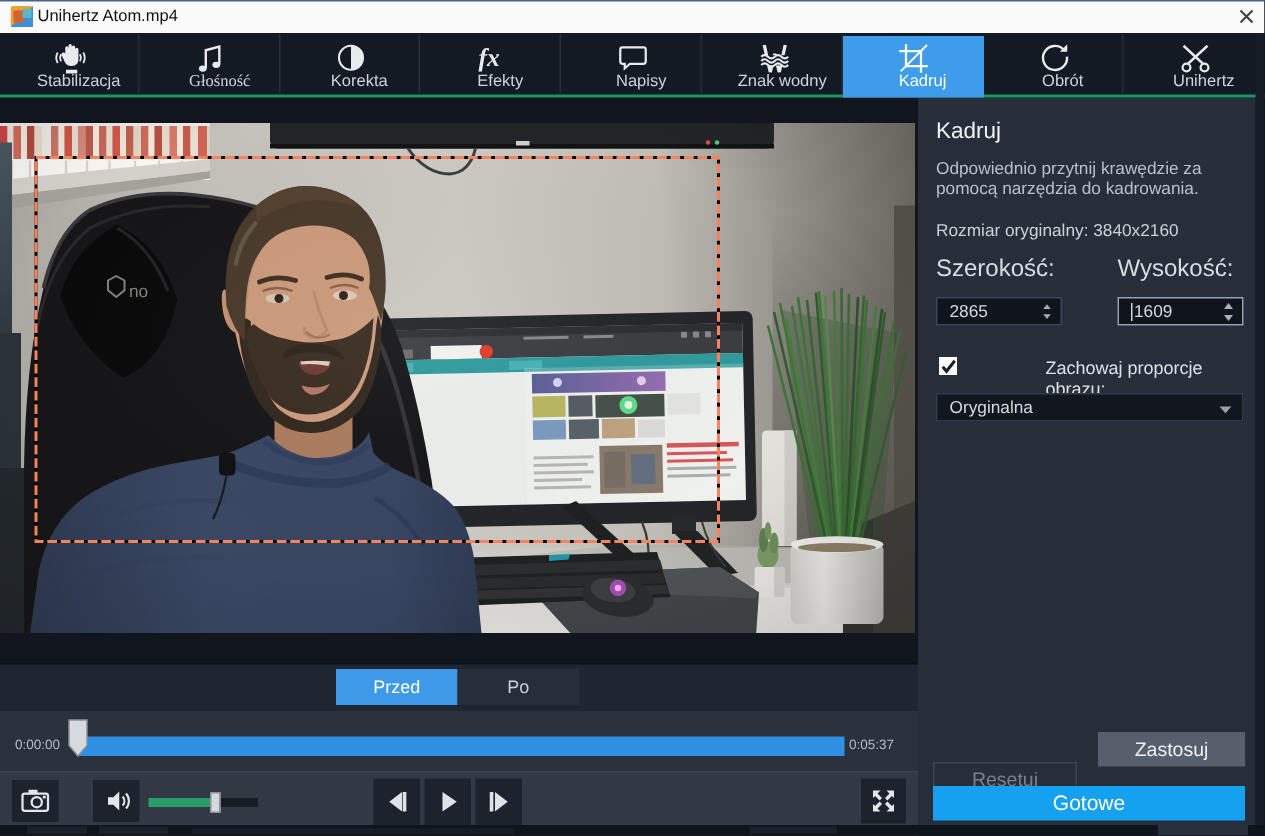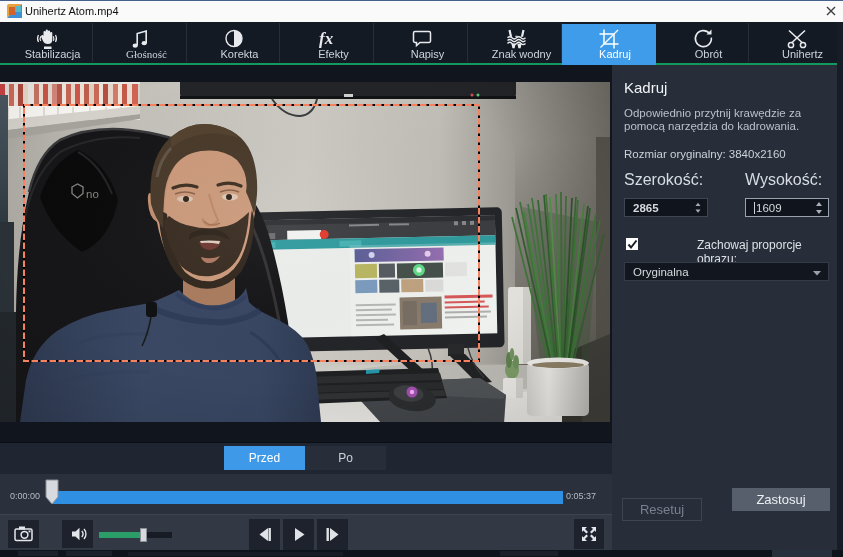--- a/index.html
+++ b/index.html
@@ -29,21 +29,21 @@
   #p-desc{position:absolute;left:12px;top:42px;width:202px;font-size:11.5px;line-height:13px;color:#bac0c9;}
   #p-size{position:absolute;left:12px;top:83px;font-size:11.5px;color:#ccd1d8;}
   .p-lbl{position:absolute;top:106px;font-size:16px;color:#d8dce2;}
   .spinbox{position:absolute;top:133px;width:84px;height:19px;background:#10151d;border:1px solid #3e4553;box-sizing:border-box;}
   .spinbox .val{position:absolute;left:8px;top:3px;font-size:11.5px;color:#d5d9de;}
   .arrows{position:absolute;right:4px;top:1px;width:10px;height:16px;}
   #chk{position:absolute;left:14px;top:173px;width:12px;height:12px;background:#fff;}
   #chk-lbl{position:absolute;left:38px;top:173px;font-size:12px;color:#dde1e6;margin-left:47px;}
   #dd{position:absolute;left:12px;top:197px;width:205px;height:19px;background:#12171f;border:1px solid #343b47;box-sizing:border-box;}
   #dd .val{position:absolute;left:8px;top:3px;font-size:11.5px;color:#d5d9de;}
-  #btn-reset{position:absolute;left:10px;top:433px;width:80px;height:23px;border:1px solid #3e4552;box-sizing:border-box;color:#79818f;font-size:13px;text-align:center;line-height:21px;}
+  #btn-reset{position:absolute;left:10px;top:443px;width:96px;height:23px;border:1px solid #3e4552;box-sizing:border-box;color:#79818f;font-size:13px;text-align:center;line-height:21px;}
   #btn-apply{position:absolute;left:120px;top:423px;width:98px;height:23px;background:#575f6c;color:#eef0f3;font-size:13px;text-align:center;line-height:23px;}
   #btn-done{position:absolute;left:10px;top:459px;width:208px;height:23px;background:#16a0f0;color:#fff;font-size:14px;text-align:center;line-height:23px;}
   
   #bstrip{left:0;top:550px;width:843px;height:7px;background:#0e141c;}
 </style>
 </head>
 <body>
 <div id="app">
 
   <div class="abs" id="preview"></div>
@@ -521,21 +521,21 @@
       </svg>
     </div>
   </div>
 
   <div class="abs" style="left:612px;top:65px;width:225px;height:492px;" id="panel-content">
     <div id="p-title">Kadruj</div>
     <div id="p-desc">Odpowiednio przytnij krawędzie za pomocą narzędzia do kadrowania.</div>
     <div id="p-size">Rozmiar oryginalny: 3840x2160</div>
     <div class="p-lbl" style="left:12px;">Szerokość:</div>
     <div class="p-lbl" style="left:133px;">Wysokość:</div>
-    <div class="spinbox" style="left:12px;font-weight:bold;">
+    <div class="spinbox" style="left:12px;">
         <span class="val">2865</span>
       <svg class="arrows" viewBox="0 0 10 16">
           <path d="M2.5 6 L5 2.8 L7.5 6 Z" fill="#a6acb4"></path>
           <path d="M2.5 9.5 L5 12.7 L7.5 9.5 Z" fill="#a6acb4"></path>
         </svg>
     </div>
     <div class="spinbox" style="left:133px;border-color:#9aa2ad;">
         <span class="val" style="border-left:1px solid #cfd3d8;padding-left:1px;">1609</span>
       <svg class="arrows" viewBox="0 0 10 16">
           <path d="M2 6 L5 2 L8 6 Z" fill="#aab0b8"></path>
@@ -548,20 +548,21 @@
       </svg>
     <div id="chk-lbl">Zachowaj proporcje obrazu:</div>
     <div id="dd">
         <span class="val">Oryginalna</span>
       <svg style="position:absolute;right:7px;top:7px" width="8" height="6" viewBox="0 0 8 6">
           <path d="M0 1 L4 5.5 L8 1 Z" fill="#9aa0a9"></path>
         </svg>
     </div>
     <div id="btn-reset">Resetuj</div>
     <div id="btn-apply">Zastosuj</div>
+    <div id="btn-done">Gotowe</div>
   </div>
 
   <div class="abs" id="rightedge"></div>
   <div class="abs" id="bstrip"></div>
   <div class="abs" style="left:18px;top:551px;width:40px;height:5px;background:#1b212b;"></div>
   <div class="abs" style="left:66px;top:551px;width:46px;height:5px;background:#1b212b;"></div>
   <div class="abs" style="left:128px;top:552px;width:215px;height:4px;background:#161c26;"></div>
   <div class="abs" style="left:500px;top:551px;width:58px;height:5px;background:#1a202a;"></div>
   <div class="abs" style="left:772px;top:550px;width:60px;height:7px;background:#27313e;"></div>
 </div>

